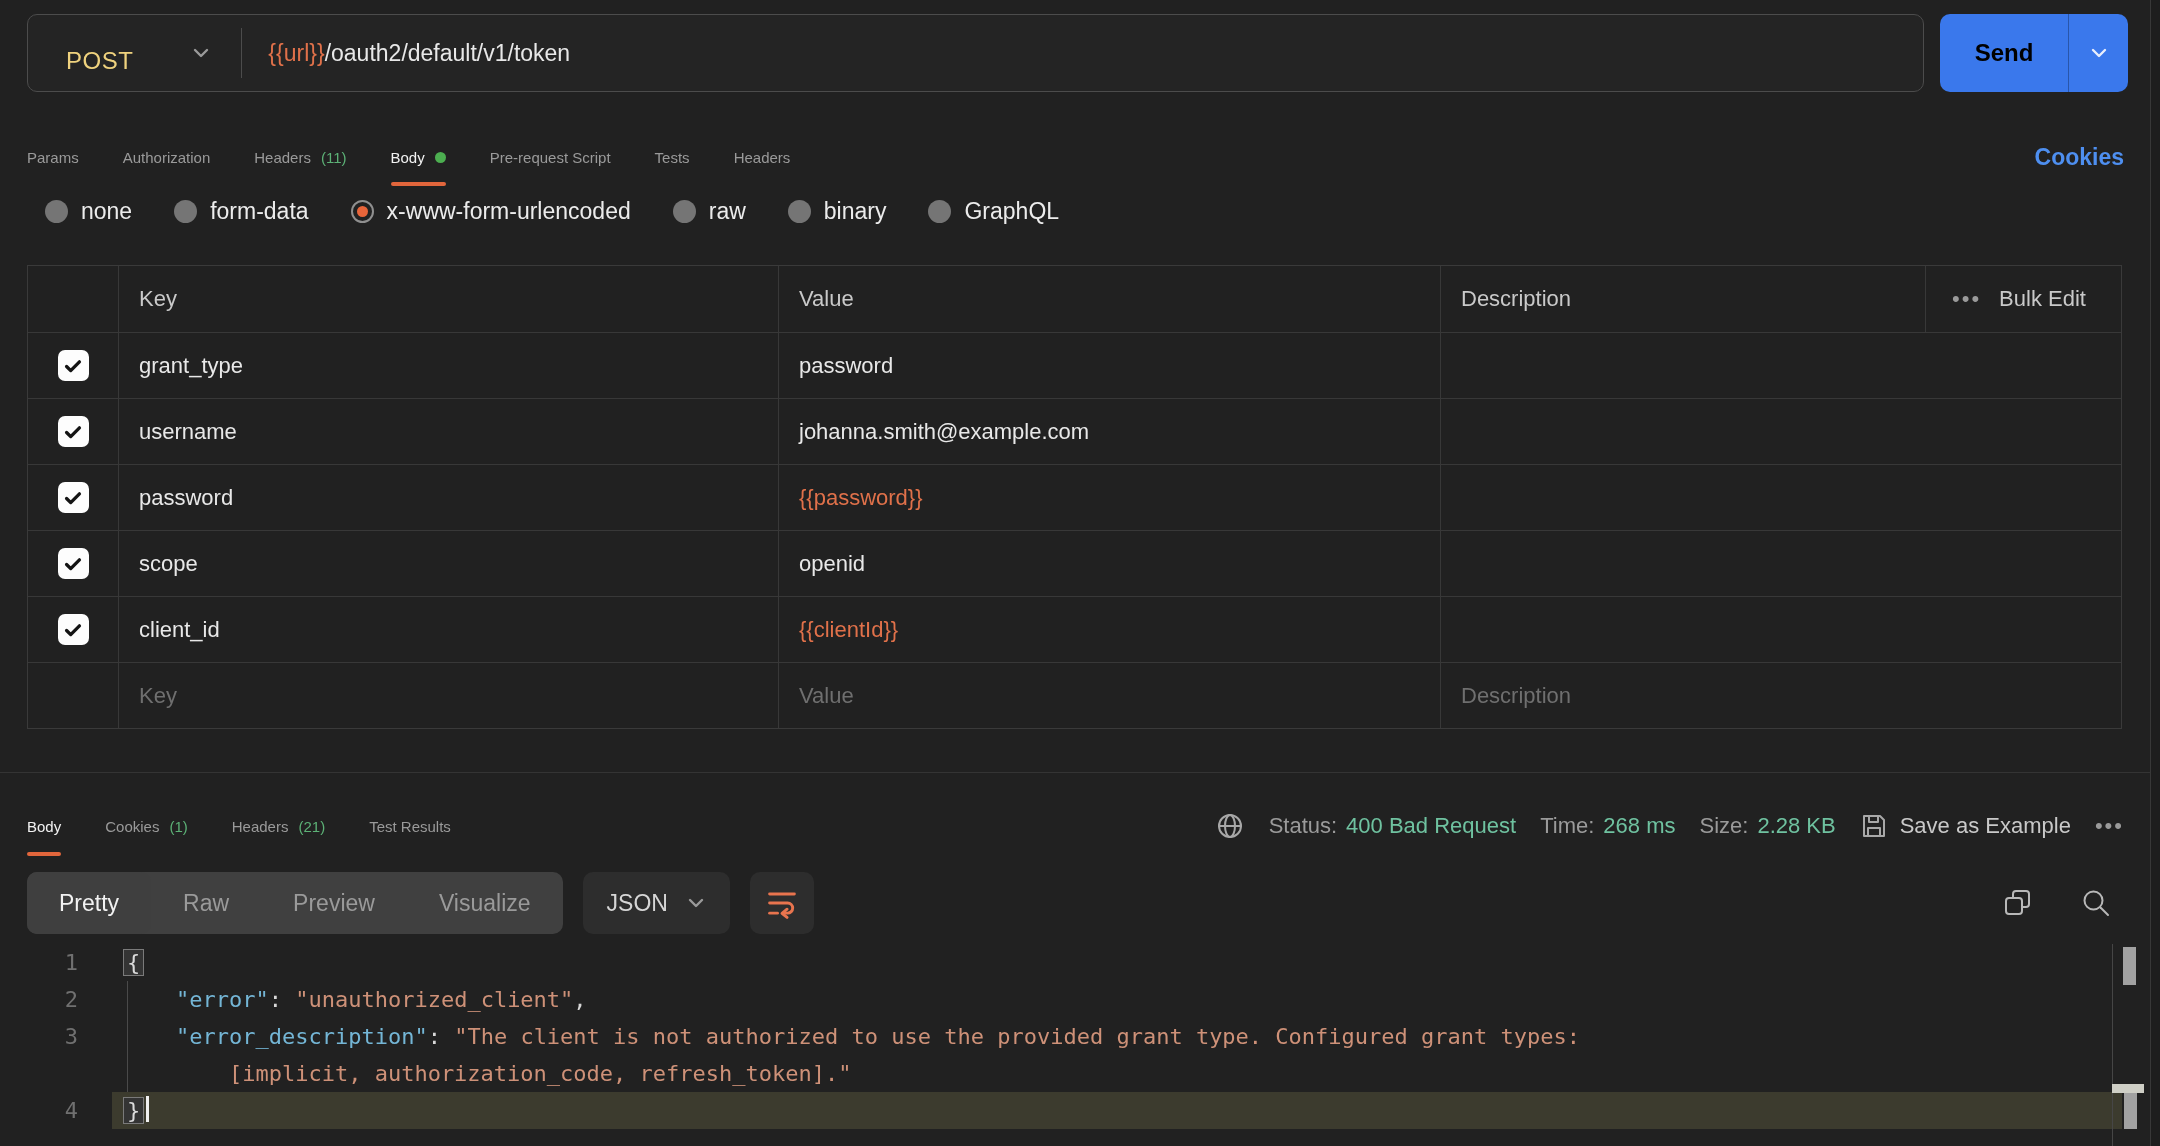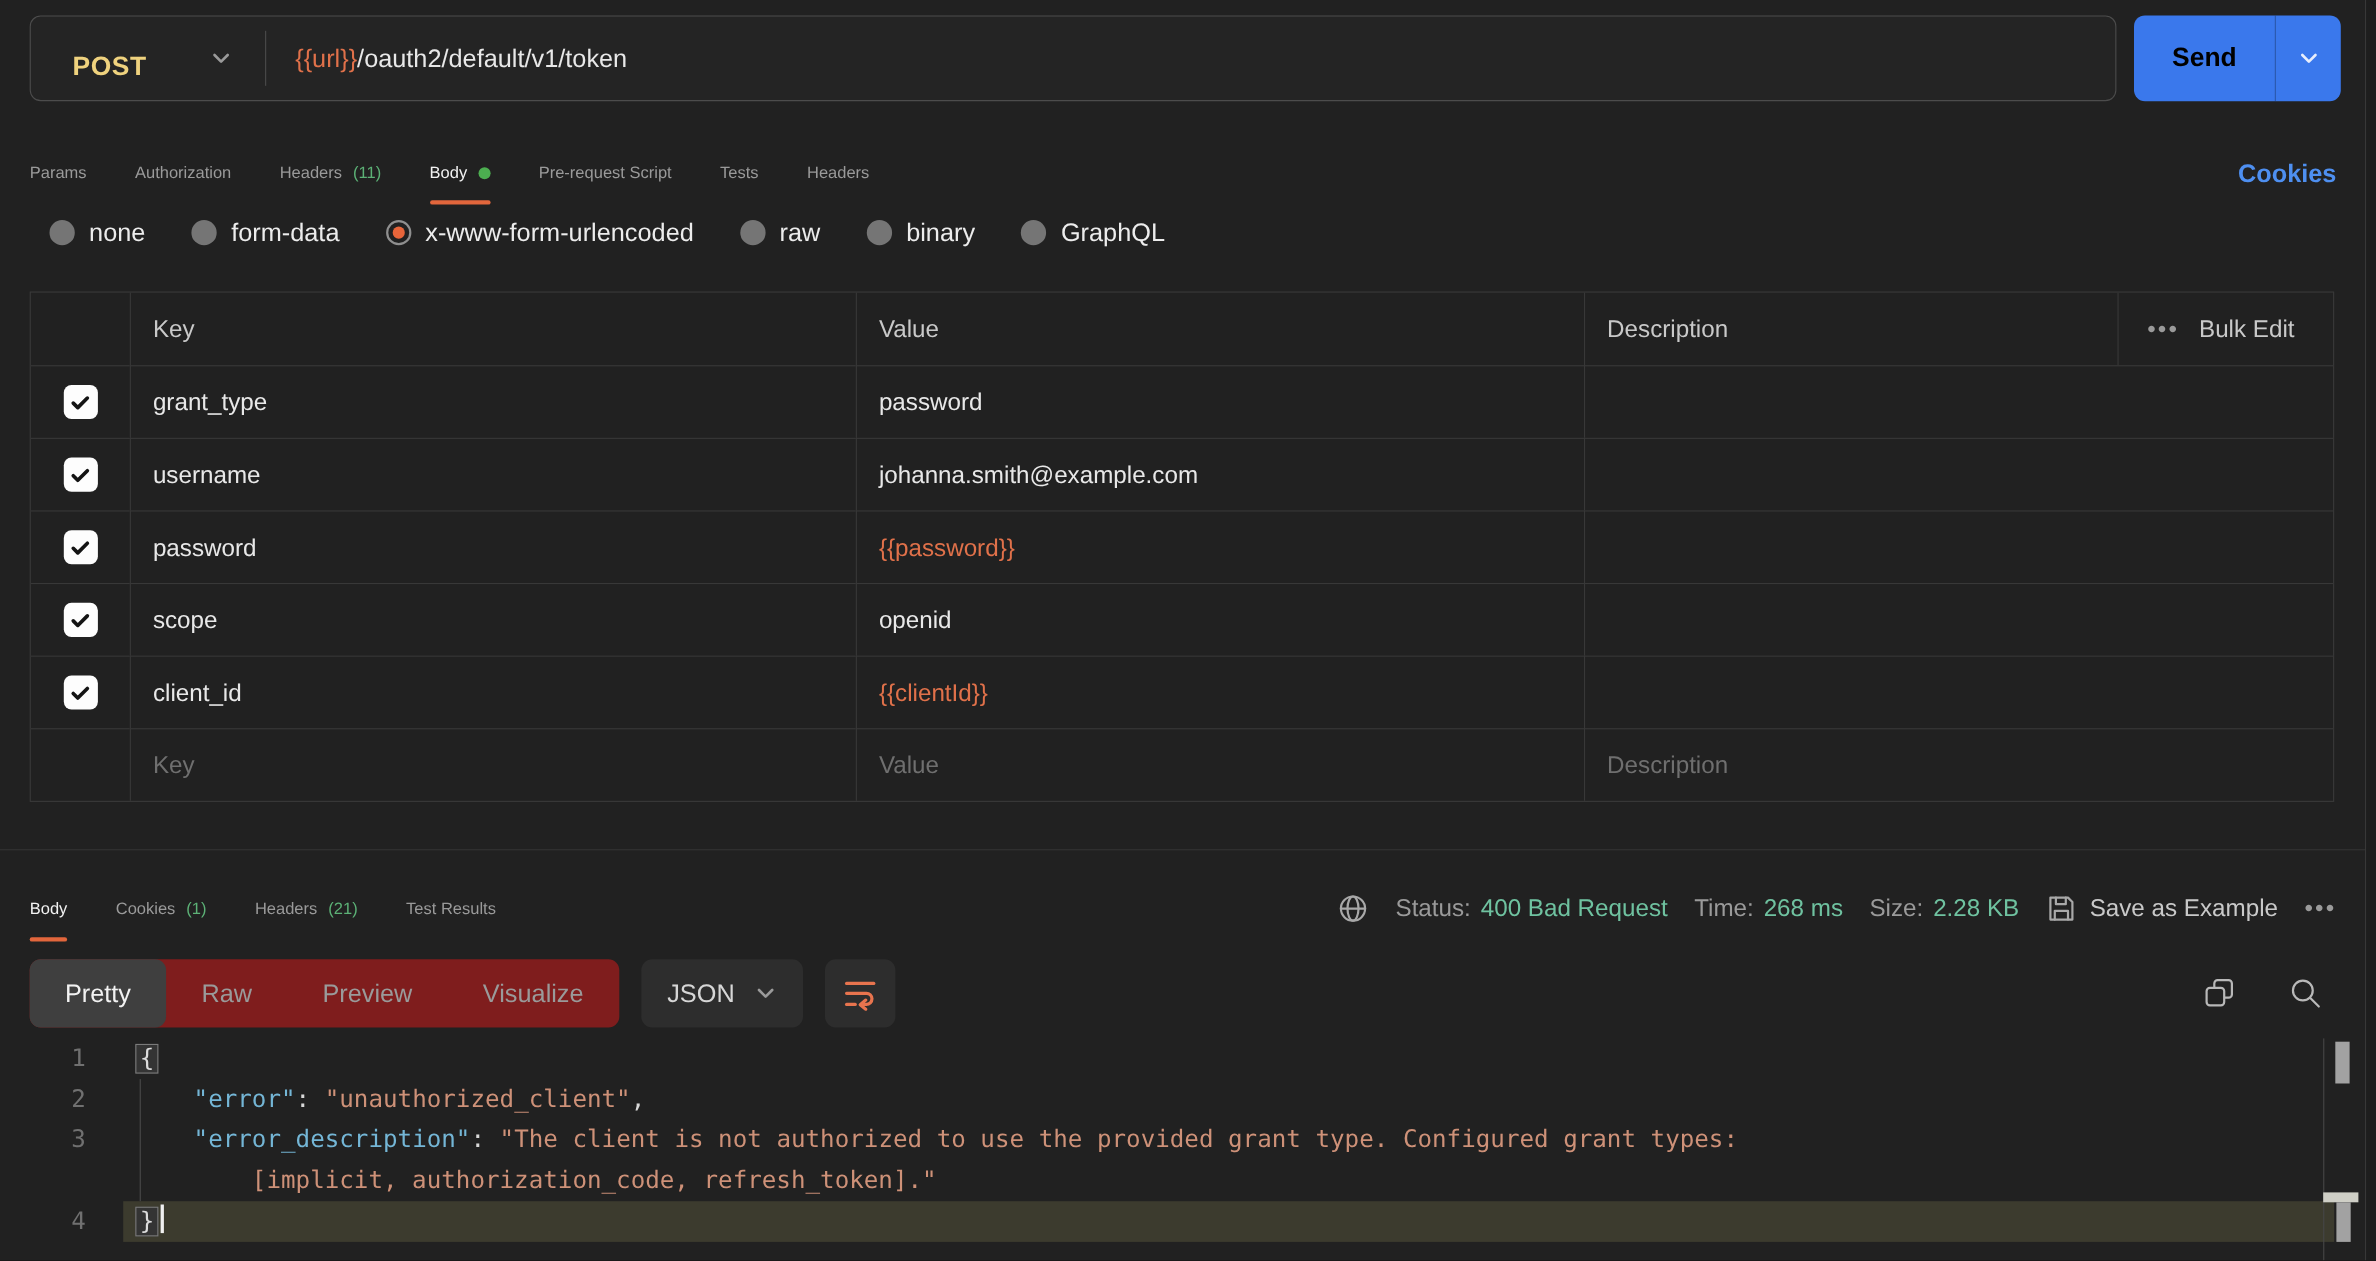--- a/index.html
+++ b/index.html
@@ -10,21 +10,21 @@
     font-family:"Liberation Sans", sans-serif; color:#e8e8e8;
   }
   .right-edge { position:absolute; top:0; right:0; width:10px; height:100%;
     background:#1e1e1e; border-left:1px solid #383838; }
 
   
   .url-row { position:absolute; top:14px; left:27px; right:32px; height:78px; display:flex; gap:16px; }
   .url-bar { flex:1; display:flex; align-items:center; background:#242424;
     border:1px solid #4c4c4c; border-radius:10px; }
   .method { display:flex; align-items:center; gap:58px; padding:0 30px 0 38px; cursor:pointer; }
-  .method-label { font-size:24px; font-weight:bold; letter-spacing:.5px;margin-top:16px; }
+  .method-label { font-size:24px; font-weight:normal; letter-spacing:.5px;margin-top:16px; }
   .chev { width:20px; height:20px; stroke:#9a9a9a; fill:none; stroke-width:2.4; stroke-linecap:round; stroke-linejoin:round; }
   .vdiv { width:1px; align-self:stretch; margin:13px 0; background:#4c4c4c; }
   .url-text { padding-left:26px; font-size:23px; white-space:nowrap; }
   .send-btn { width:188px; display:flex; border-radius:10px; overflow:hidden; cursor:pointer; }
   .send-main { flex:1; display:flex; align-items:center; justify-content:center;
     font-size:24px; font-weight:bold; color:#000000; }
   .send-caret { width:60px; display:flex; align-items:center; justify-content:center;
     border-left:1px solid rgba(0,0,0,.28); }
   .send-caret .chev { stroke:#e8eefc; }
 
@@ -74,21 +74,21 @@
   .resp-header { position:absolute; top:796px; left:27px; right:36px; height:60px; display:flex; align-items:stretch; }
   .status-cluster { margin-left:auto; display:flex; align-items:center; gap:24px; font-size:22px; }
   .pair { display:flex; gap:9px; white-space:nowrap; }
   .lbl { color:#9a9a9a; }
   .val { color:#6fc2a0; }
   .icon-svg { stroke:#a8a8a8; fill:none; stroke-width:2; stroke-linecap:round; stroke-linejoin:round; }
   .save-item { display:flex; align-items:center; gap:12px; color:#c9c9c9; cursor:pointer; white-space:nowrap; }
 
   
   .view-row { position:absolute; top:872px; left:27px; right:36px; height:62px; display:flex; align-items:center; }
-  .segmented { display:flex; background:#7f1d1d; border-radius:10px; height:62px; }
+  .segmented { display:flex; background:#404040; border-radius:10px; height:62px; }
   .segment { display:flex; align-items:center; padding:0 32px; font-size:23px;
     color:#9a9a9a; border-radius:10px; cursor:pointer; }
   .segment.active { background:#3f3f3f; color:#f2f2f2; }
   .json-select { margin-left:20px; height:62px; background:#2d2d2d; border-radius:10px;
     display:flex; align-items:center; gap:18px; padding:0 24px; font-size:23px; color:#d6d6d6; cursor:pointer; }
   .wrap-btn { margin-left:20px; width:64px; height:62px; background:#2d2d2d; border-radius:10px;
     display:flex; align-items:center; justify-content:center; cursor:pointer; }
   .code-actions { margin-left:auto; margin-right:12px; display:flex; align-items:center; gap:46px; }
   .code-actions svg { cursor:pointer; }
 

